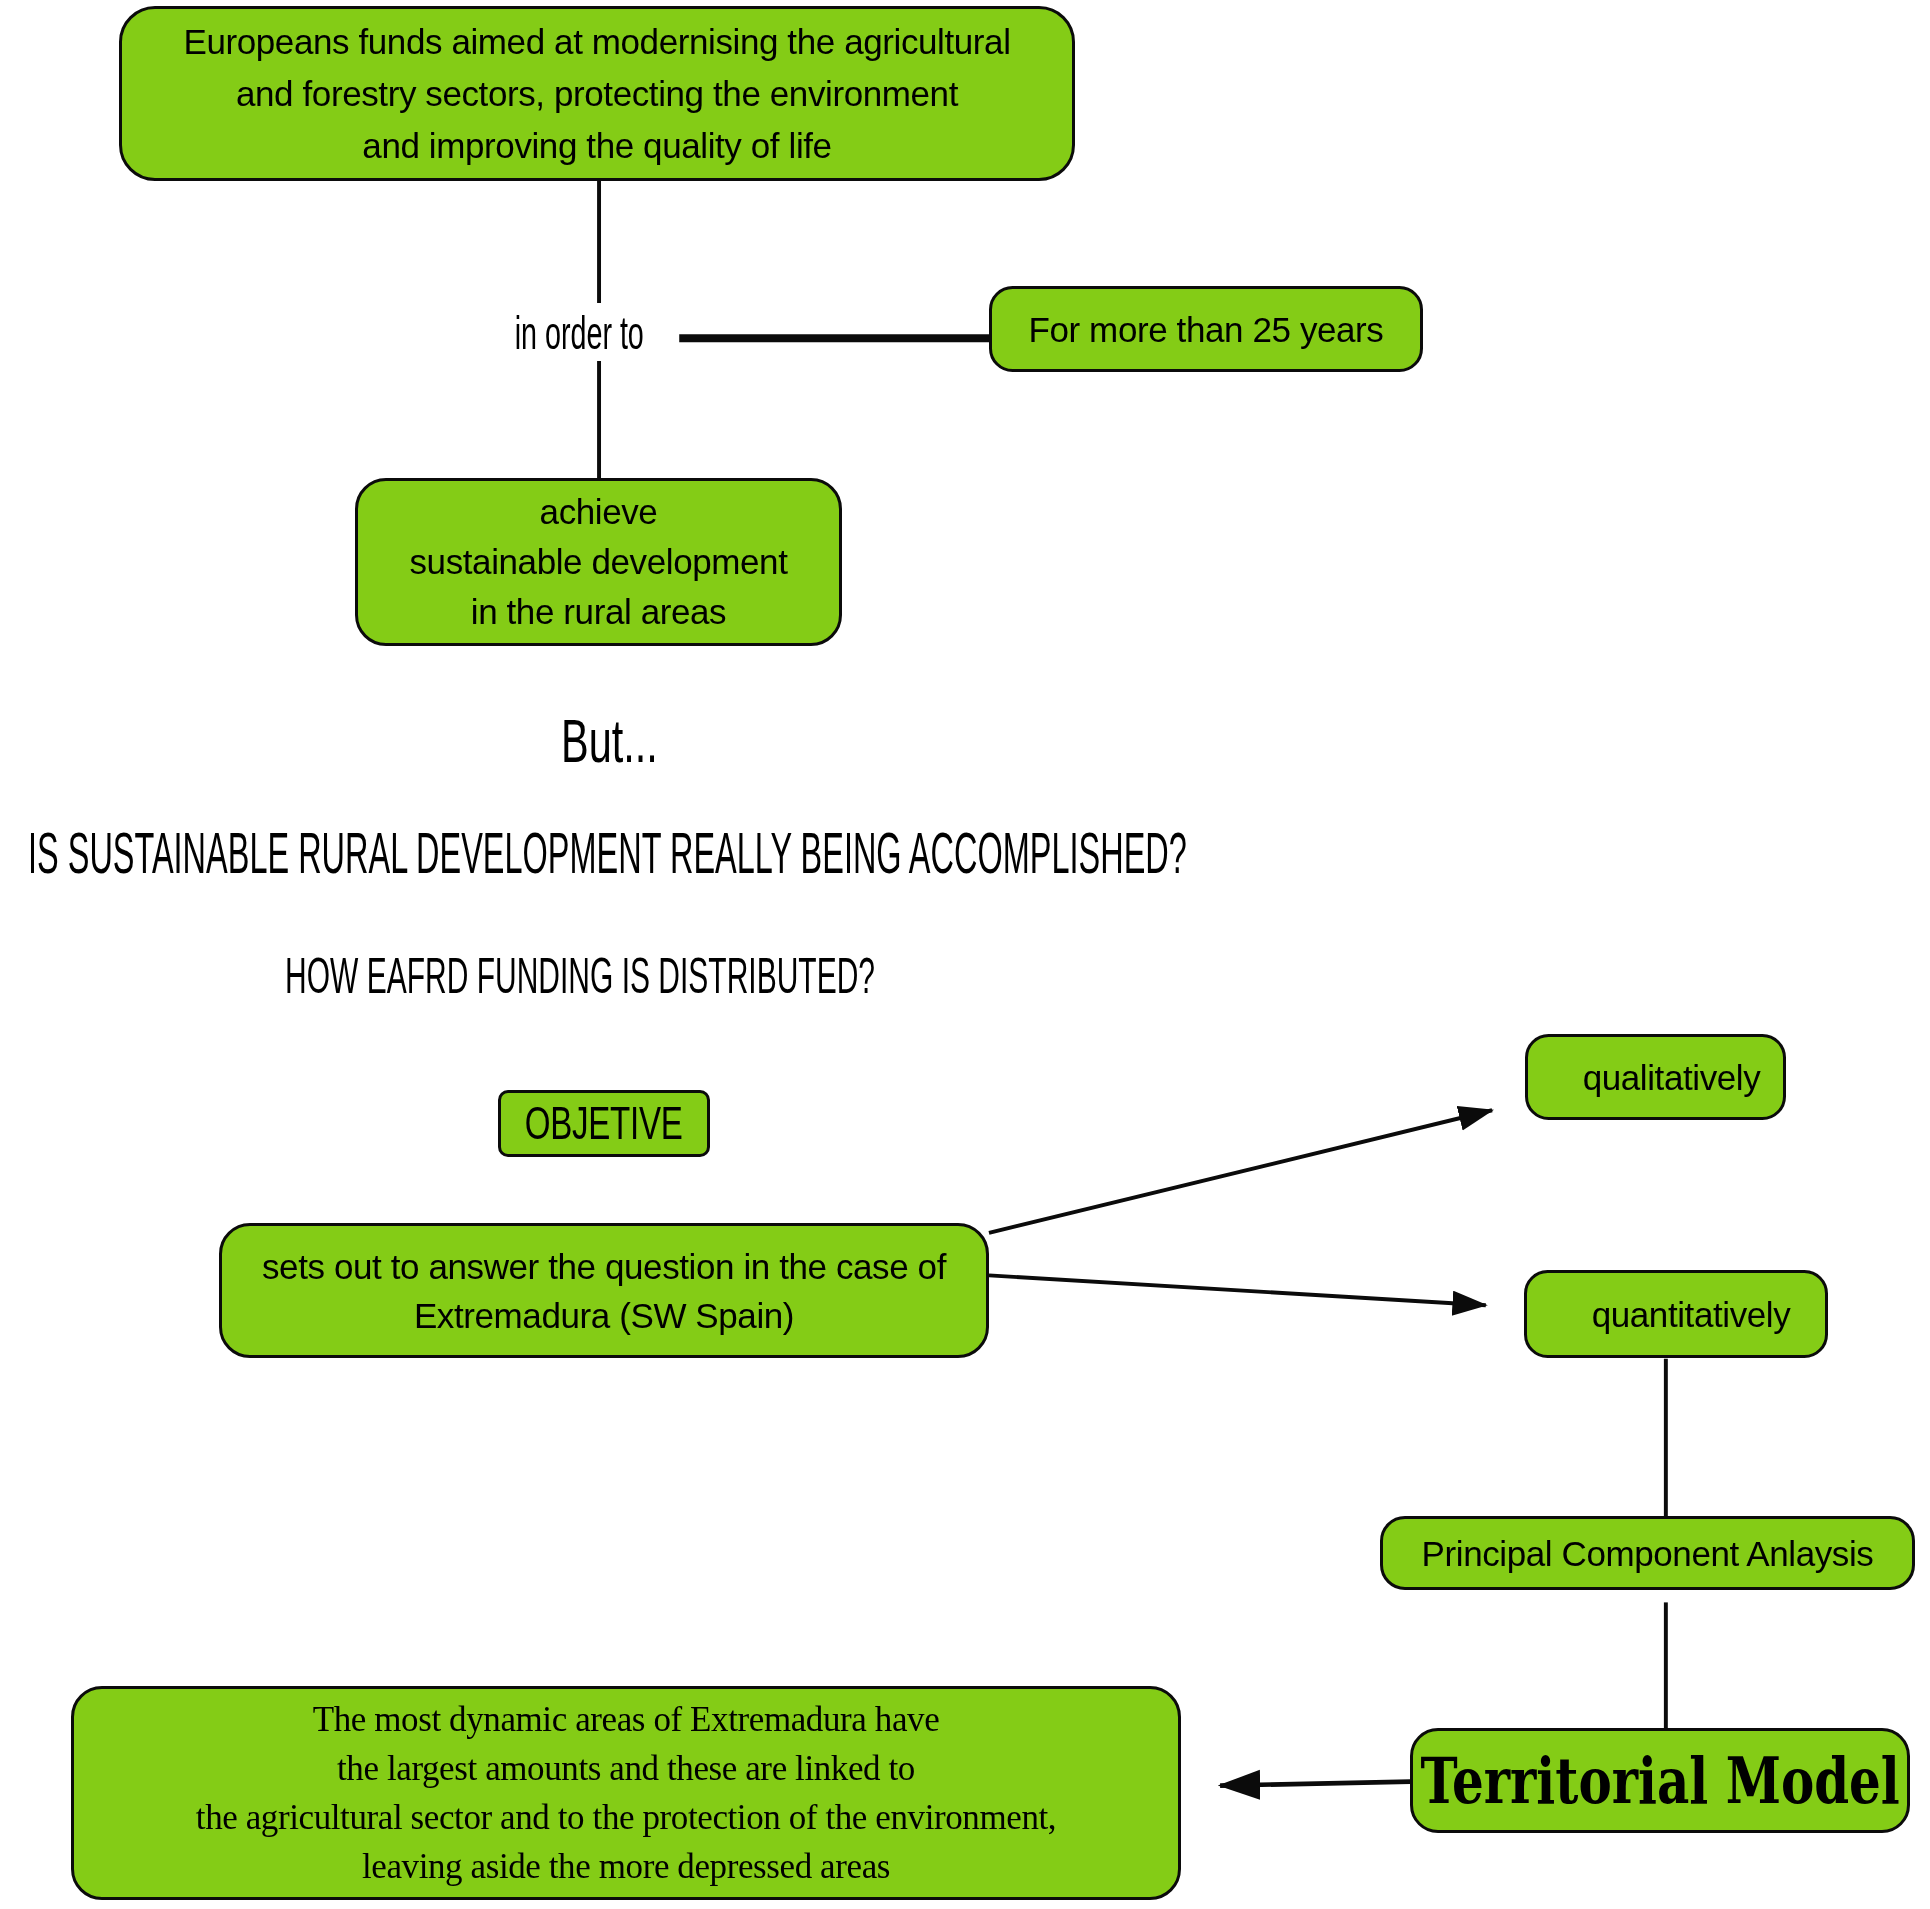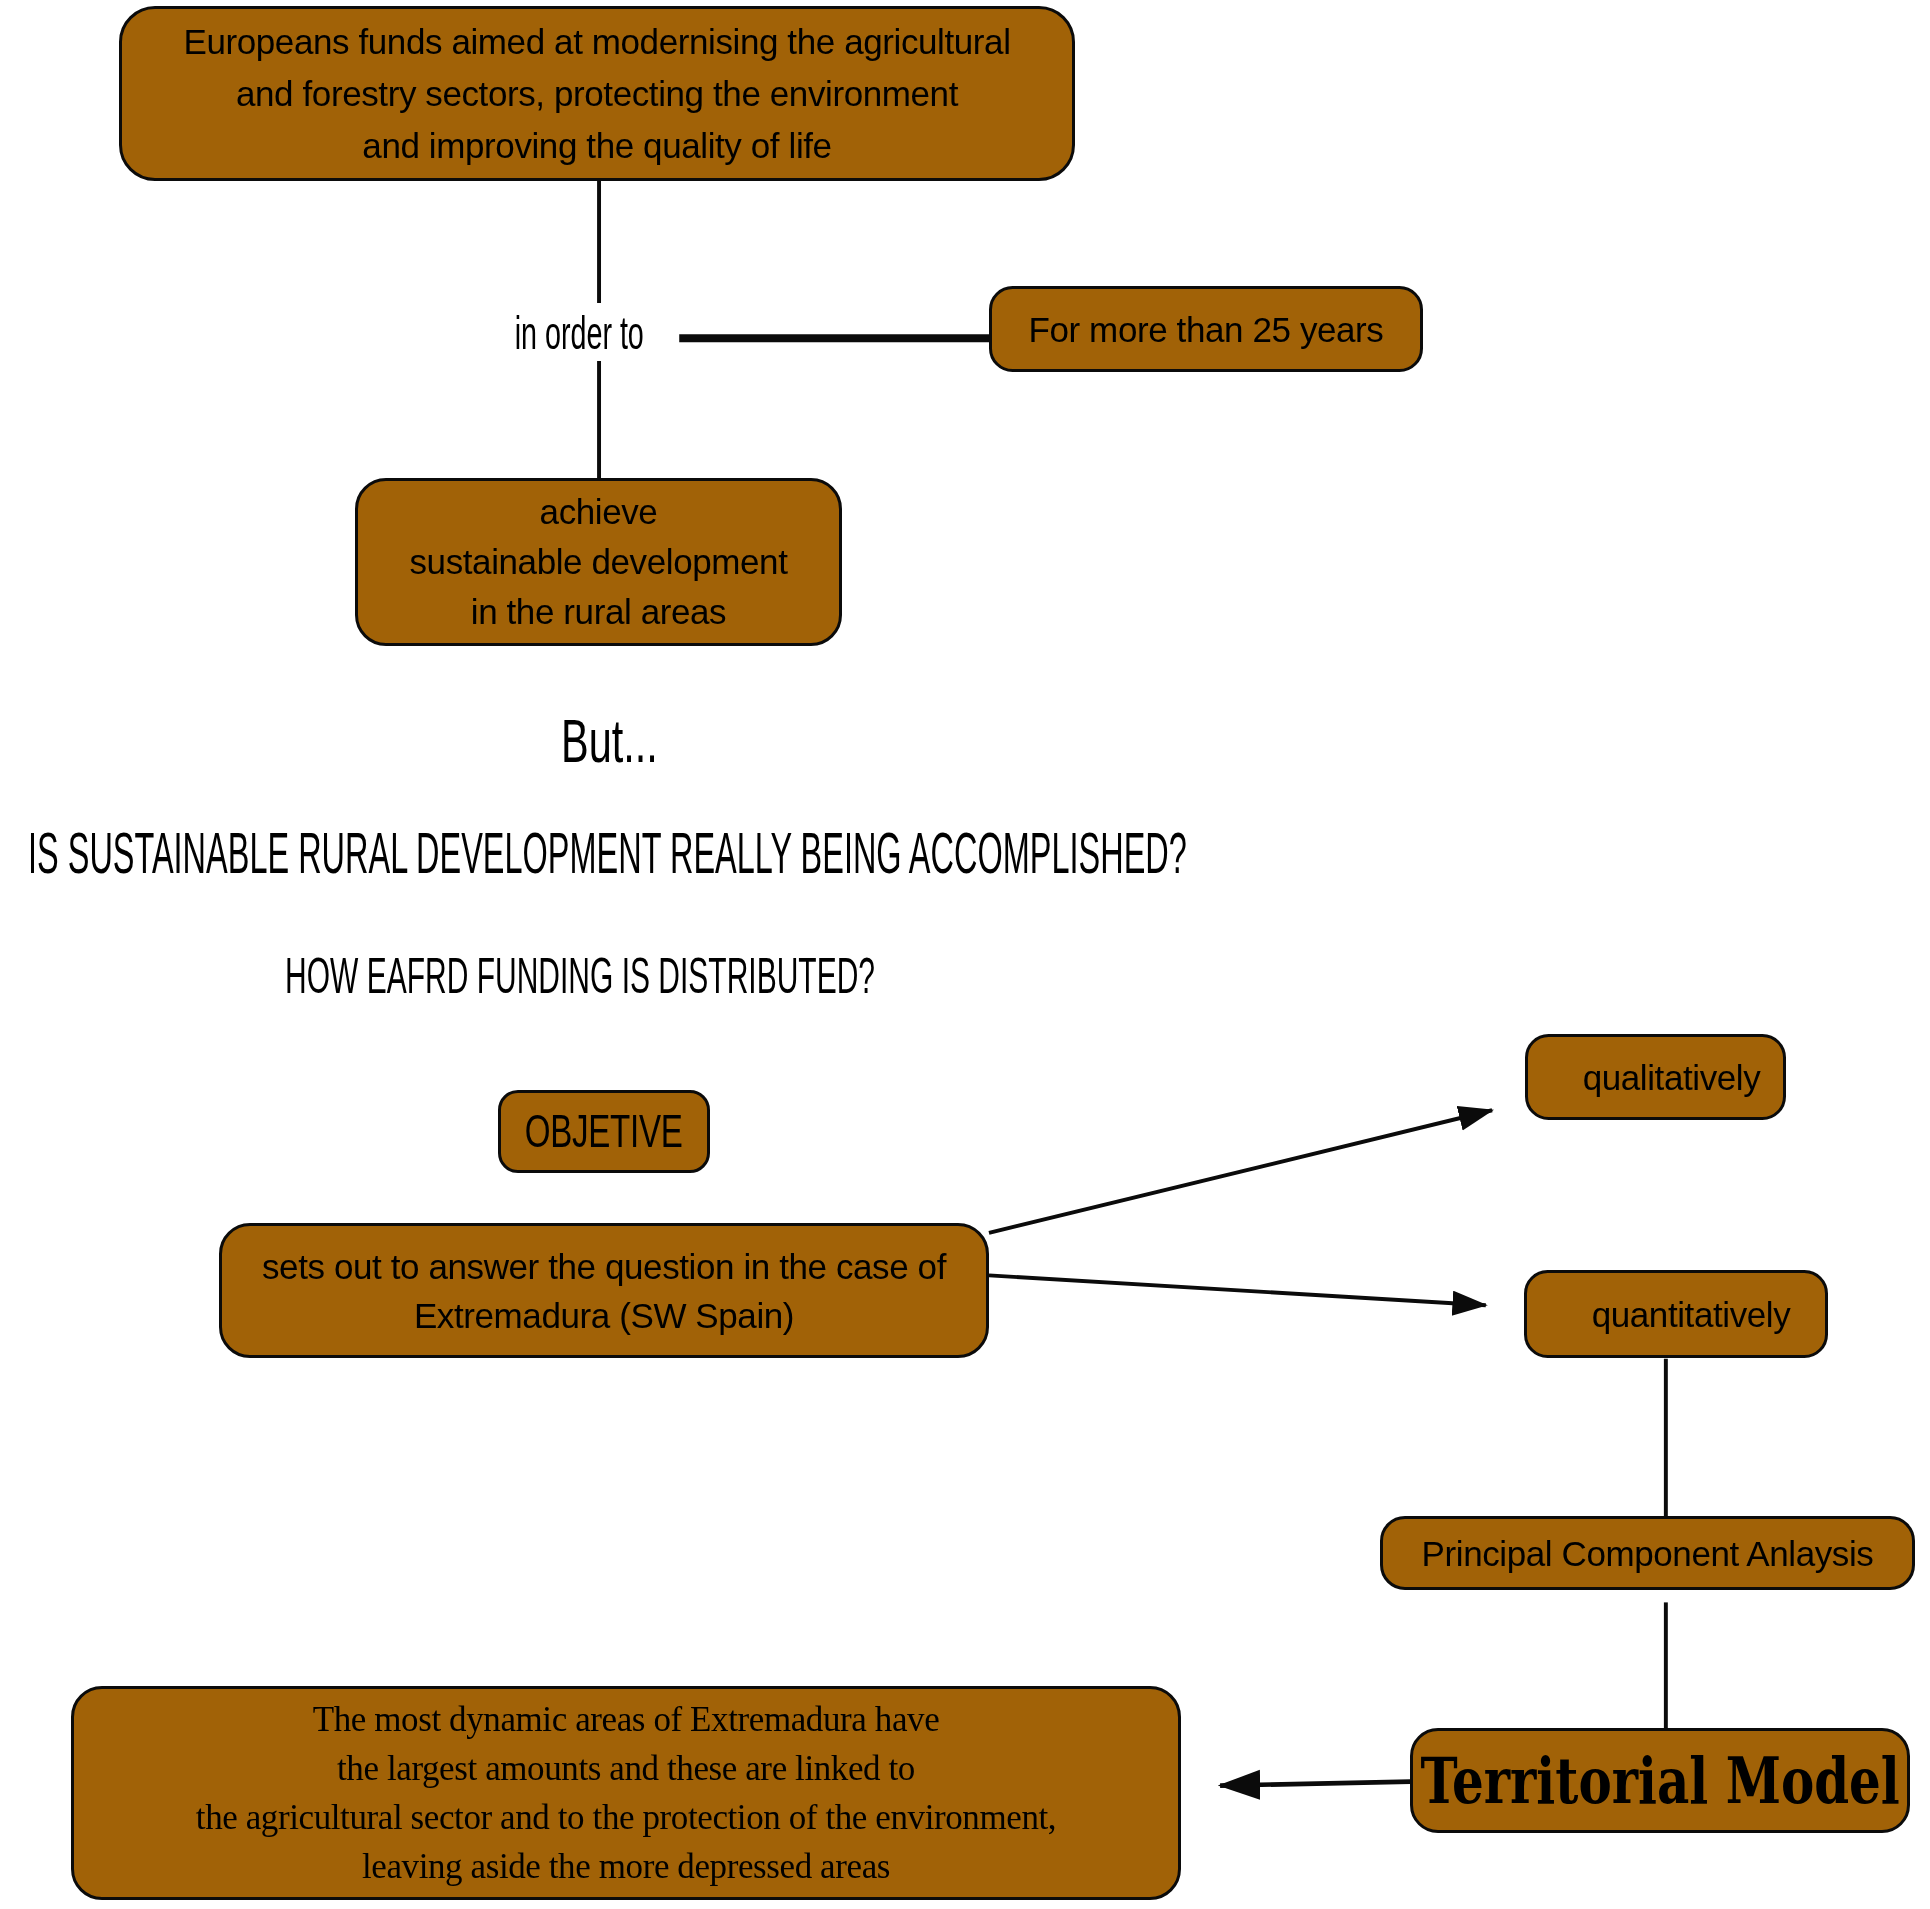--- a/index.html
+++ b/index.html
@@ -8,21 +8,21 @@
     width:1930px;height:1910px;
     background:#ffffff;
     font-family:"Liberation Sans", sans-serif;
     color:#000;
     overflow:hidden;
   }
   #wires{position:absolute;left:0;top:0;z-index:1;}
   .node{
     position:absolute;
     z-index:2;
-    background:#a16207;
+    background:#84cc16;
     border:3.9px solid #0b0b0b;
     border-radius:28px;
     display:flex;
     flex-direction:column;
     align-items:center;
     justify-content:center;
     text-align:center;
     font-size:35px;
     letter-spacing:-0.4px;
     line-height:49px;
@@ -92,21 +92,21 @@
     <div class="ln">sustainable development</div>
     <div class="ln">in the rural areas</div>
   </div>
 
   <span class="cond" style="left:561px;top:706px;font-size:61px;transform:scaleX(0.68);">But...</span>
 
   <span class="cond" style="left:27.5px;top:819px;font-size:58px;transform:scaleX(0.56);">IS SUSTAINABLE RURAL DEVELOPMENT REALLY BEING ACCOMPLISHED?</span>
 
   <span class="cond" style="left:285px;top:947px;font-size:50px;transform:scaleX(0.60);">HOW EAFRD FUNDING IS DISTRIBUTED?</span>
 
-  <div class="node" style="left:498px;top:1090px;width:212px;height:83px;border-radius:20px;">
+  <div class="node" style="left:498px;top:1090px;width:212px;height:67px;border-radius:10px;">
     <span class="cond" style="position:static;font-size:46px;transform:scaleX(0.72);transform-origin:center center;">OBJETIVE</span>
   </div>
 
   <div class="node" style="left:219px;top:1223px;width:770px;height:135px;border-radius:31px;">
     <div class="ln">sets out to answer the question in the case of</div>
     <div class="ln">Extremadura (SW Spain)</div>
   </div>
 
   <div class="node" style="left:1525px;top:1034px;width:261px;height:86px;border-radius:23.6px;padding-left:32px;">
     <div class="ln">qualitatively</div>

